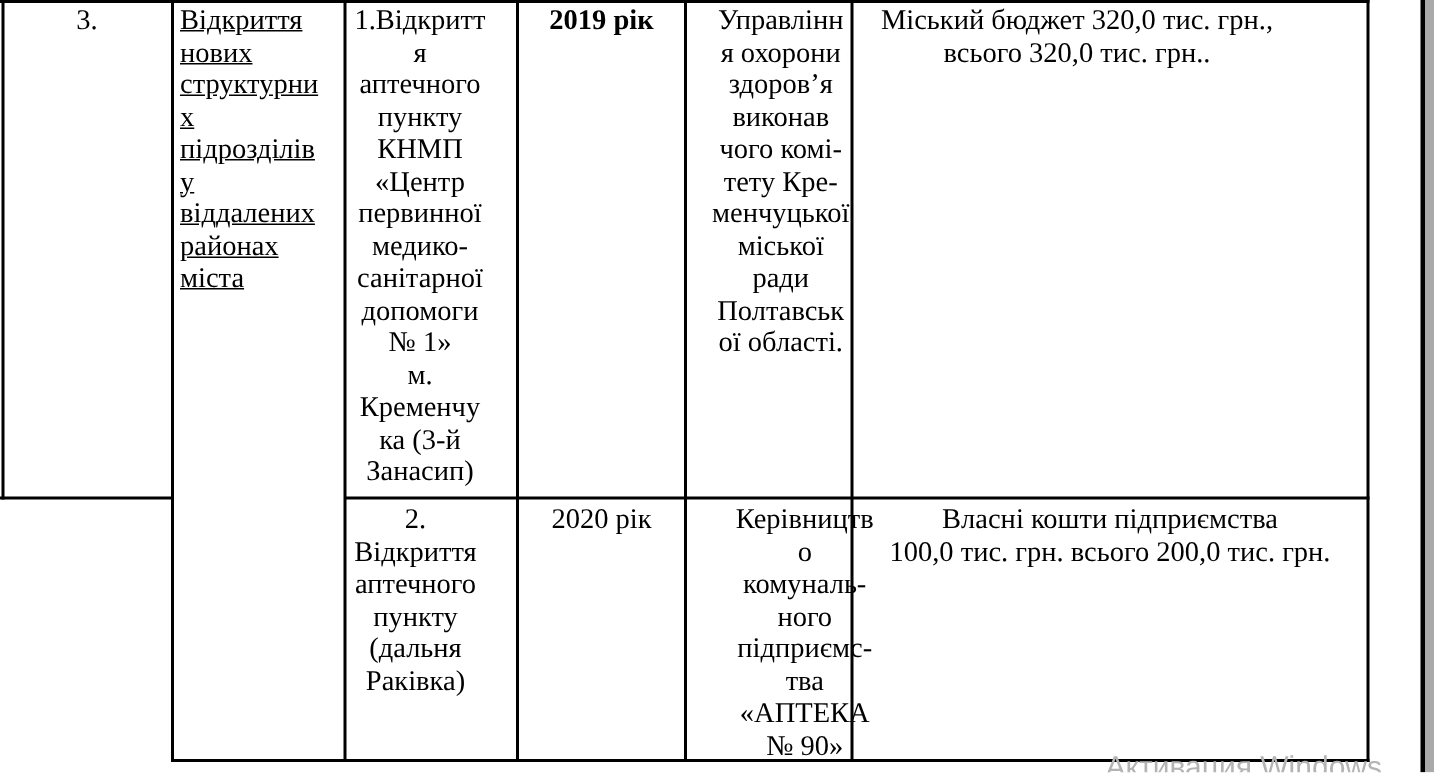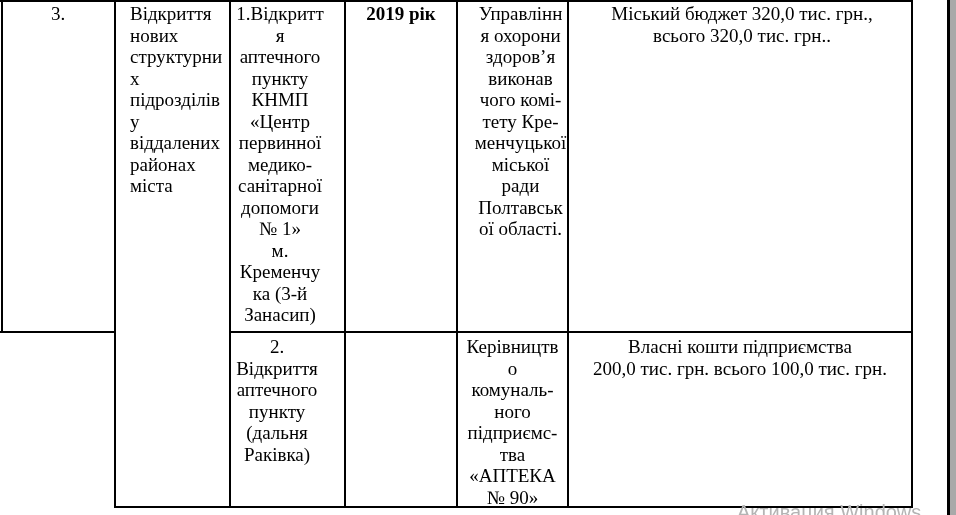--- a/index.html
+++ b/index.html
@@ -56,21 +56,21 @@
   <div class="bl" style="left:1px; top:0; width:2px; height:333px;"></div>
   <div class="bl" style="left:114px; top:0; width:2px; height:508px;"></div>
   <div class="bl" style="left:229px; top:0; width:2px; height:508px;"></div>
   <div class="bl" style="left:344px; top:0; width:2px; height:508px;"></div>
   <div class="bl" style="left:456px; top:0; width:2px; height:508px;"></div>
   <div class="bl" style="left:567px; top:0; width:2px; height:508px;"></div>
   <div class="bl" style="left:911px; top:0; width:2px; height:508px;"></div>
 
   <div class="cell ta-c" style="left:2px; top:3px; width:112px; height:326px;">3.</div>
 
-  <div class="cell ta-l" style="left:116px; top:3px; width:112px; height:478px; padding-left:14px;">Відкриття
+  <div class="cell ta-l" style="left:116px; top:3px; width:112px; height:478px; padding-left:4px;text-decoration:underline;">Відкриття
 нових
 структурни
 х
 підрозділів
 у
 віддалених
 районах
 міста</div>
 
   <div class="cell ta-c" style="left:231px; top:3px; width:98px; height:327px;">1.Відкритт
@@ -96,40 +96,41 @@
 здоров’я
 виконав
 чого комі-
 тету Кре-
 менчуцької
 міської
 ради
 Полтавськ
 ої області.</div>
 
-  <div class="cell ta-c" style="left:585px; top:3px; width:314px; height:327px;border-radius:20px;">Міський бюджет 320,0 тис. грн.,
+  <div class="cell ta-c" style="left:561px; top:3px; width:314px; height:327px;border-radius:20px;">Міський бюджет 320,0 тис. грн.,
 всього 320,0 тис. грн..</div>
 
   <div class="cell ta-c" style="left:231px; top:336px; width:92px; height:170px;">2. Відкриття
 аптечного
 пункту
 (дальня
 Раківка)</div>
 
+  <div class="cell ta-c" style="left:346px; top:336px; width:110px; height:170px;">2020 рік</div>
 
-  <div class="cell ta-c" style="left:458px; top:336px; width:109px; height:170px;">Керівництв
+  <div class="cell ta-c" style="left:482px; top:336px; width:109px; height:170px;">Керівництв
 о
 комуналь-
 ного
 підприємс-
 тва
 «АПТЕКА
 № 90»</div>
 
   <div class="cell ta-c" style="left:569px; top:336px; width:342px; height:170px;">Власні кошти підприємства
-200,0 тис. грн. всього 100,0 тис. грн.</div>
+100,0 тис. грн. всього 200,0 тис. грн.</div>
 
   <div class="watermark">Активация Windows</div>
 
   <div class="page-edge"></div>
   <div class="win-strip"></div>
 
 </div>
 
 </body></html>

